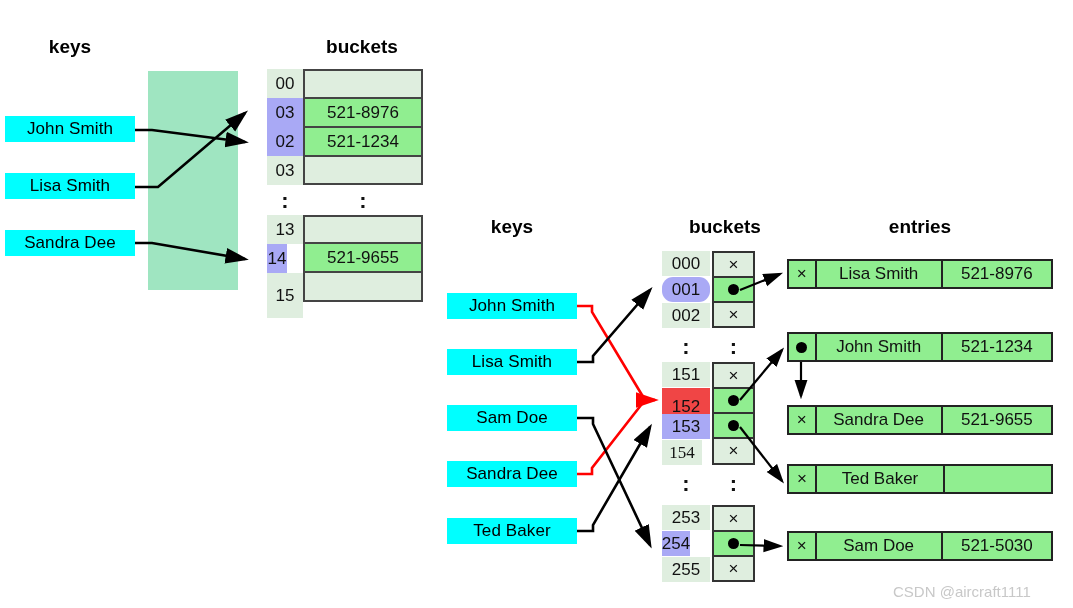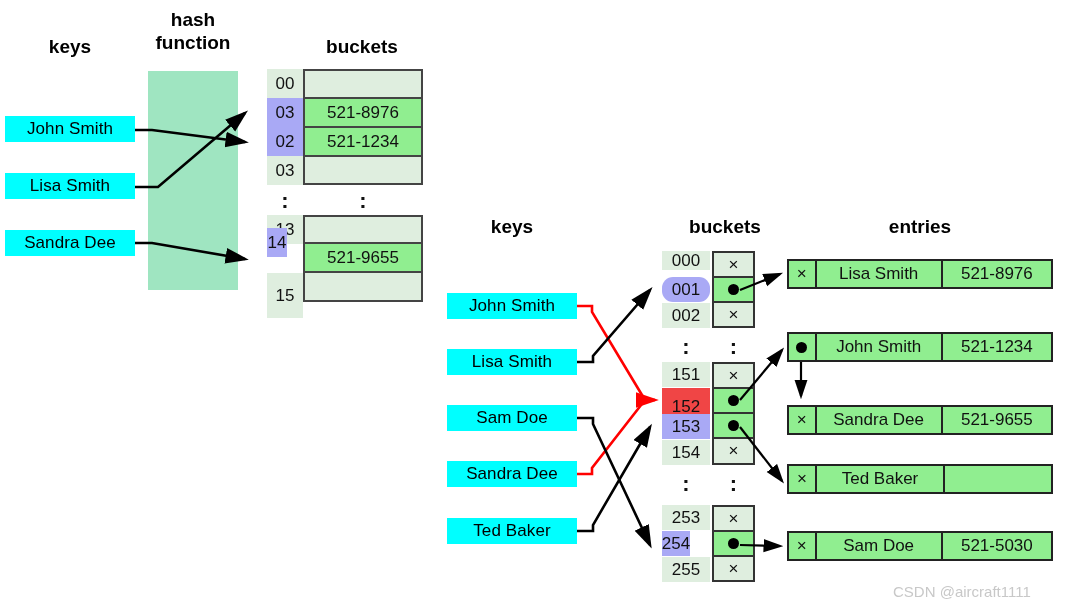--- a/index.html
+++ b/index.html
@@ -142,22 +142,20 @@
     width: 1073px; height: 608px;
     pointer-events: none;
   }
 </style>
 </head>
 <body>
 
 <div id="stage">
 
   <div class="abs heading" style="left:20px; top:35px; width:100px;">keys</div>
-  <div class="abs heading" style="left:133px; top:8px; width:120px;">hash
-function</div>
   <div class="abs heading" style="left:300px; top:35px; width:124px;">buckets</div>
 
   <div class="abs hash-panel" style="left:148px; top:71px; width:90px; height:219px;"></div>
 
   <div class="abs key-chip" style="left:5px; top:116px; width:130px; height:26px;">John Smith</div>
   <div class="abs key-chip" style="left:5px; top:173px; width:130px; height:26px;">Lisa Smith</div>
   <div class="abs key-chip" style="left:5px; top:230px; width:130px; height:26px;">Sandra Dee</div>
 
   <div class="abs idx-cell" style="left:267px; top:69px; width:36px; height:29px;">00</div>
   <div class="abs idx-cell hl-blue" style="left:267px; top:98px; width:36px; height:29px;">03</div>
@@ -168,58 +166,58 @@
     <div class="val-cell divider-bottom" style="height:28px;"></div>
     <div class="val-cell filled divider-bottom" style="height:29px;">521-8976</div>
     <div class="val-cell filled divider-bottom" style="height:29px;">521-1234</div>
     <div class="val-cell" style="height:26px;"></div>
   </div>
 
   <div class="abs vdots" style="left:267px; top:190px; width:36px;">:</div>
   <div class="abs vdots" style="left:303px; top:190px; width:120px;">:</div>
 
   <div class="abs idx-cell" style="left:267px; top:215px; width:36px; height:29px;">13</div>
-  <div class="abs idx-cell hl-blue" style="left:267px; top:228px; width:20px; height:29px;">14</div>
+  <div class="abs idx-cell hl-blue" style="left:267px; top:244px; width:20px; height:29px;">14</div>
   <div class="abs idx-cell" style="left:267px; top:273px; width:36px; height:45px;">15</div>
 
   <div class="abs val-box" style="left:303px; top:215px; width:120px; height:87px;">
     <div class="val-cell divider-bottom" style="height:27px;"></div>
     <div class="val-cell filled divider-bottom" style="height:29px;">521-9655</div>
     <div class="val-cell" style="height:25px;"></div>
   </div>
 
   <div class="abs heading" style="left:462px; top:215px; width:100px;">keys</div>
   <div class="abs heading" style="left:660px; top:215px; width:130px;">buckets</div>
   <div class="abs heading" style="left:855px; top:215px; width:130px;">entries</div>
 
   <div class="abs key-chip" style="left:447px; top:293px; width:130px; height:26px;">John Smith</div>
   <div class="abs key-chip" style="left:447px; top:349px; width:130px; height:26px;">Lisa Smith</div>
   <div class="abs key-chip" style="left:447px; top:405px; width:130px; height:26px;">Sam Doe</div>
   <div class="abs key-chip" style="left:447px; top:461px; width:130px; height:26px;">Sandra Dee</div>
   <div class="abs key-chip" style="left:447px; top:518px; width:130px; height:26px;">Ted Baker</div>
 
-  <div class="abs idx-cell" style="left:662px; top:251px; width:48px; height:19px;">000</div>
+  <div class="abs idx-cell" style="left:662px; top:251px; width:48px; height:25px;">000</div>
   <div class="abs idx-cell hl-blue" style="left:662px; top:277px; width:48px; height:25px;border-radius:11px;">001</div>
   <div class="abs idx-cell" style="left:662px; top:303px; width:48px; height:25px;">002</div>
 
   <div class="abs ptr-col" style="left:712px; top:251px; width:43px; height:77px;">
     <div class="ptr-cell rule" style="height:25px;">×</div>
     <div class="ptr-cell has-ptr rule" style="height:25px;">
         <span class="dot"></span>
       </div>
     <div class="ptr-cell" style="height:23px;">×</div>
   </div>
 
   <div class="abs vdots" style="left:662px; top:336px; width:48px;">:</div>
   <div class="abs vdots" style="left:712px; top:336px; width:43px;">:</div>
 
   <div class="abs idx-cell" style="left:662px; top:362px; width:48px; height:25px;">151</div>
   <div class="abs idx-cell hl-red" style="left:662px; top:388px; width:48px; height:38px;">152</div>
   <div class="abs idx-cell hl-blue" style="left:662px; top:414px; width:48px; height:25px;">153</div>
-  <div class="abs idx-cell" style="left:662px; top:440px; width:48px; height:25px;">154</div>
+  <div class="abs idx-cell" style="left:662px; top:440px; width:40px; height:25px;font-family:Liberation Serif, serif;">154</div>
 
   <div class="abs ptr-col" style="left:712px; top:362px; width:43px; height:103px;">
     <div class="ptr-cell rule" style="height:25px;">×</div>
     <div class="ptr-cell has-ptr rule" style="height:25px;">
         <span class="dot"></span>
       </div>
     <div class="ptr-cell has-ptr rule" style="height:25px;">
         <span class="dot"></span>
       </div>
     <div class="ptr-cell" style="height:23px;">×</div>

